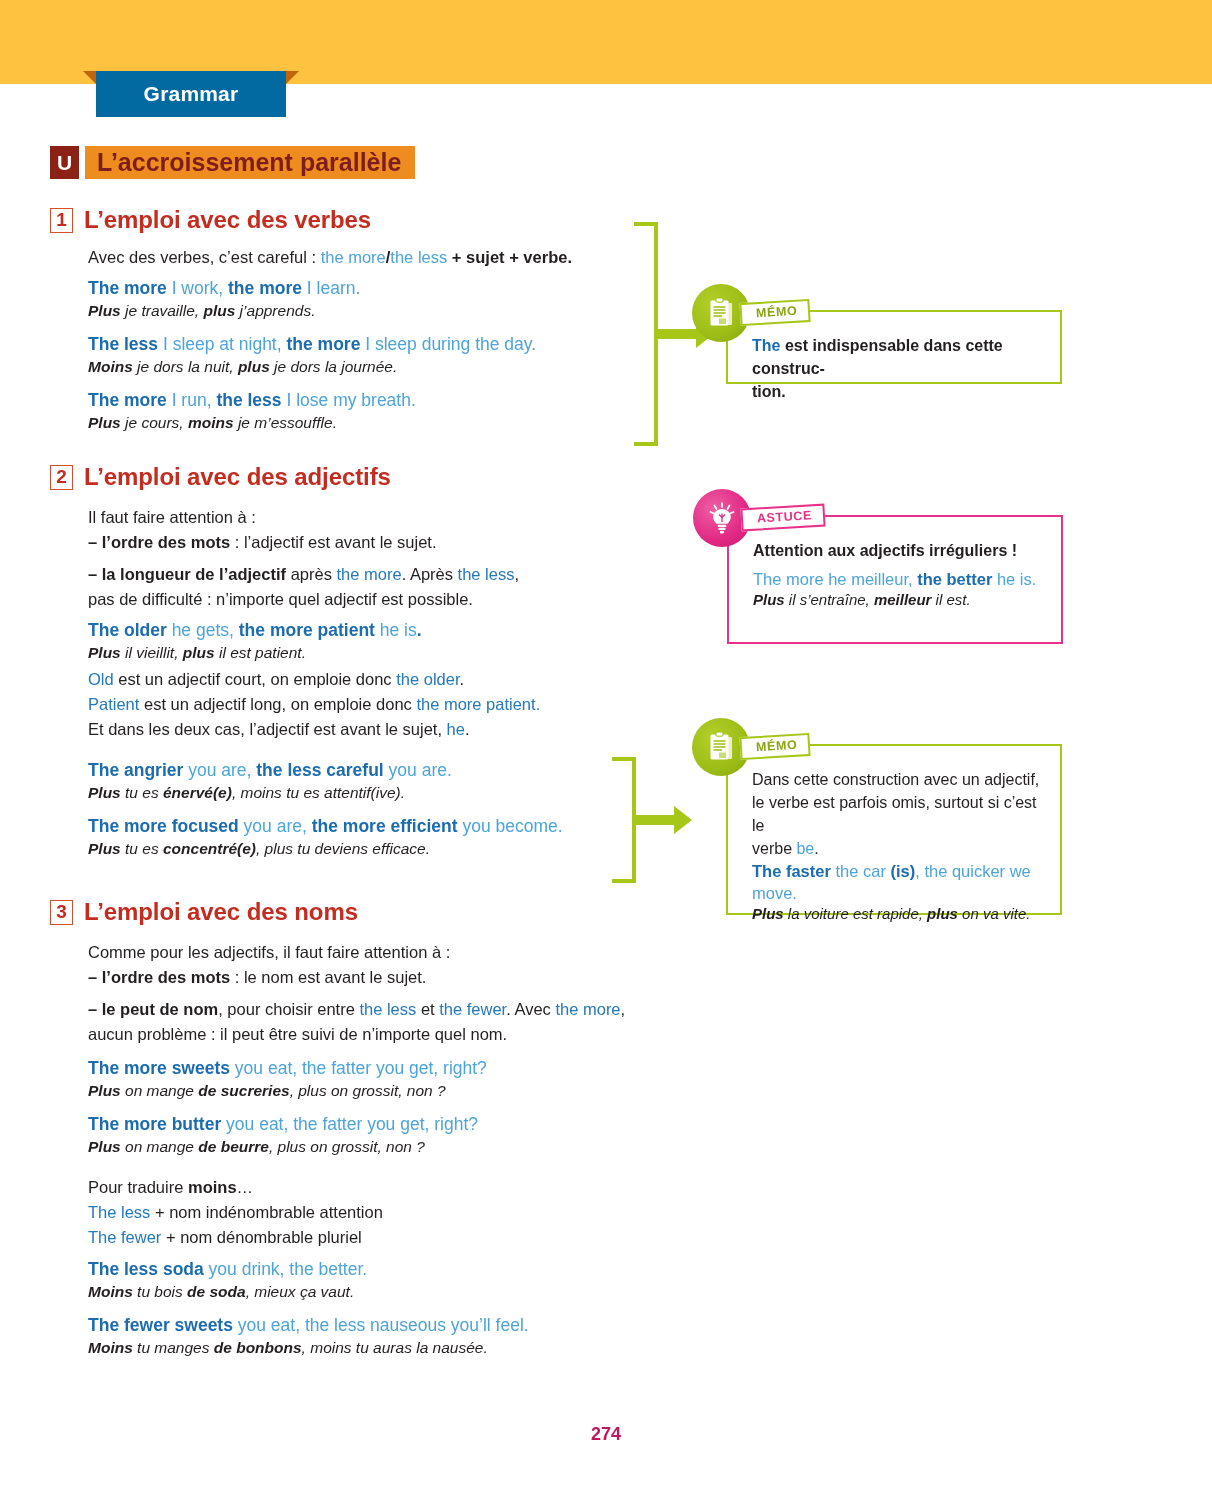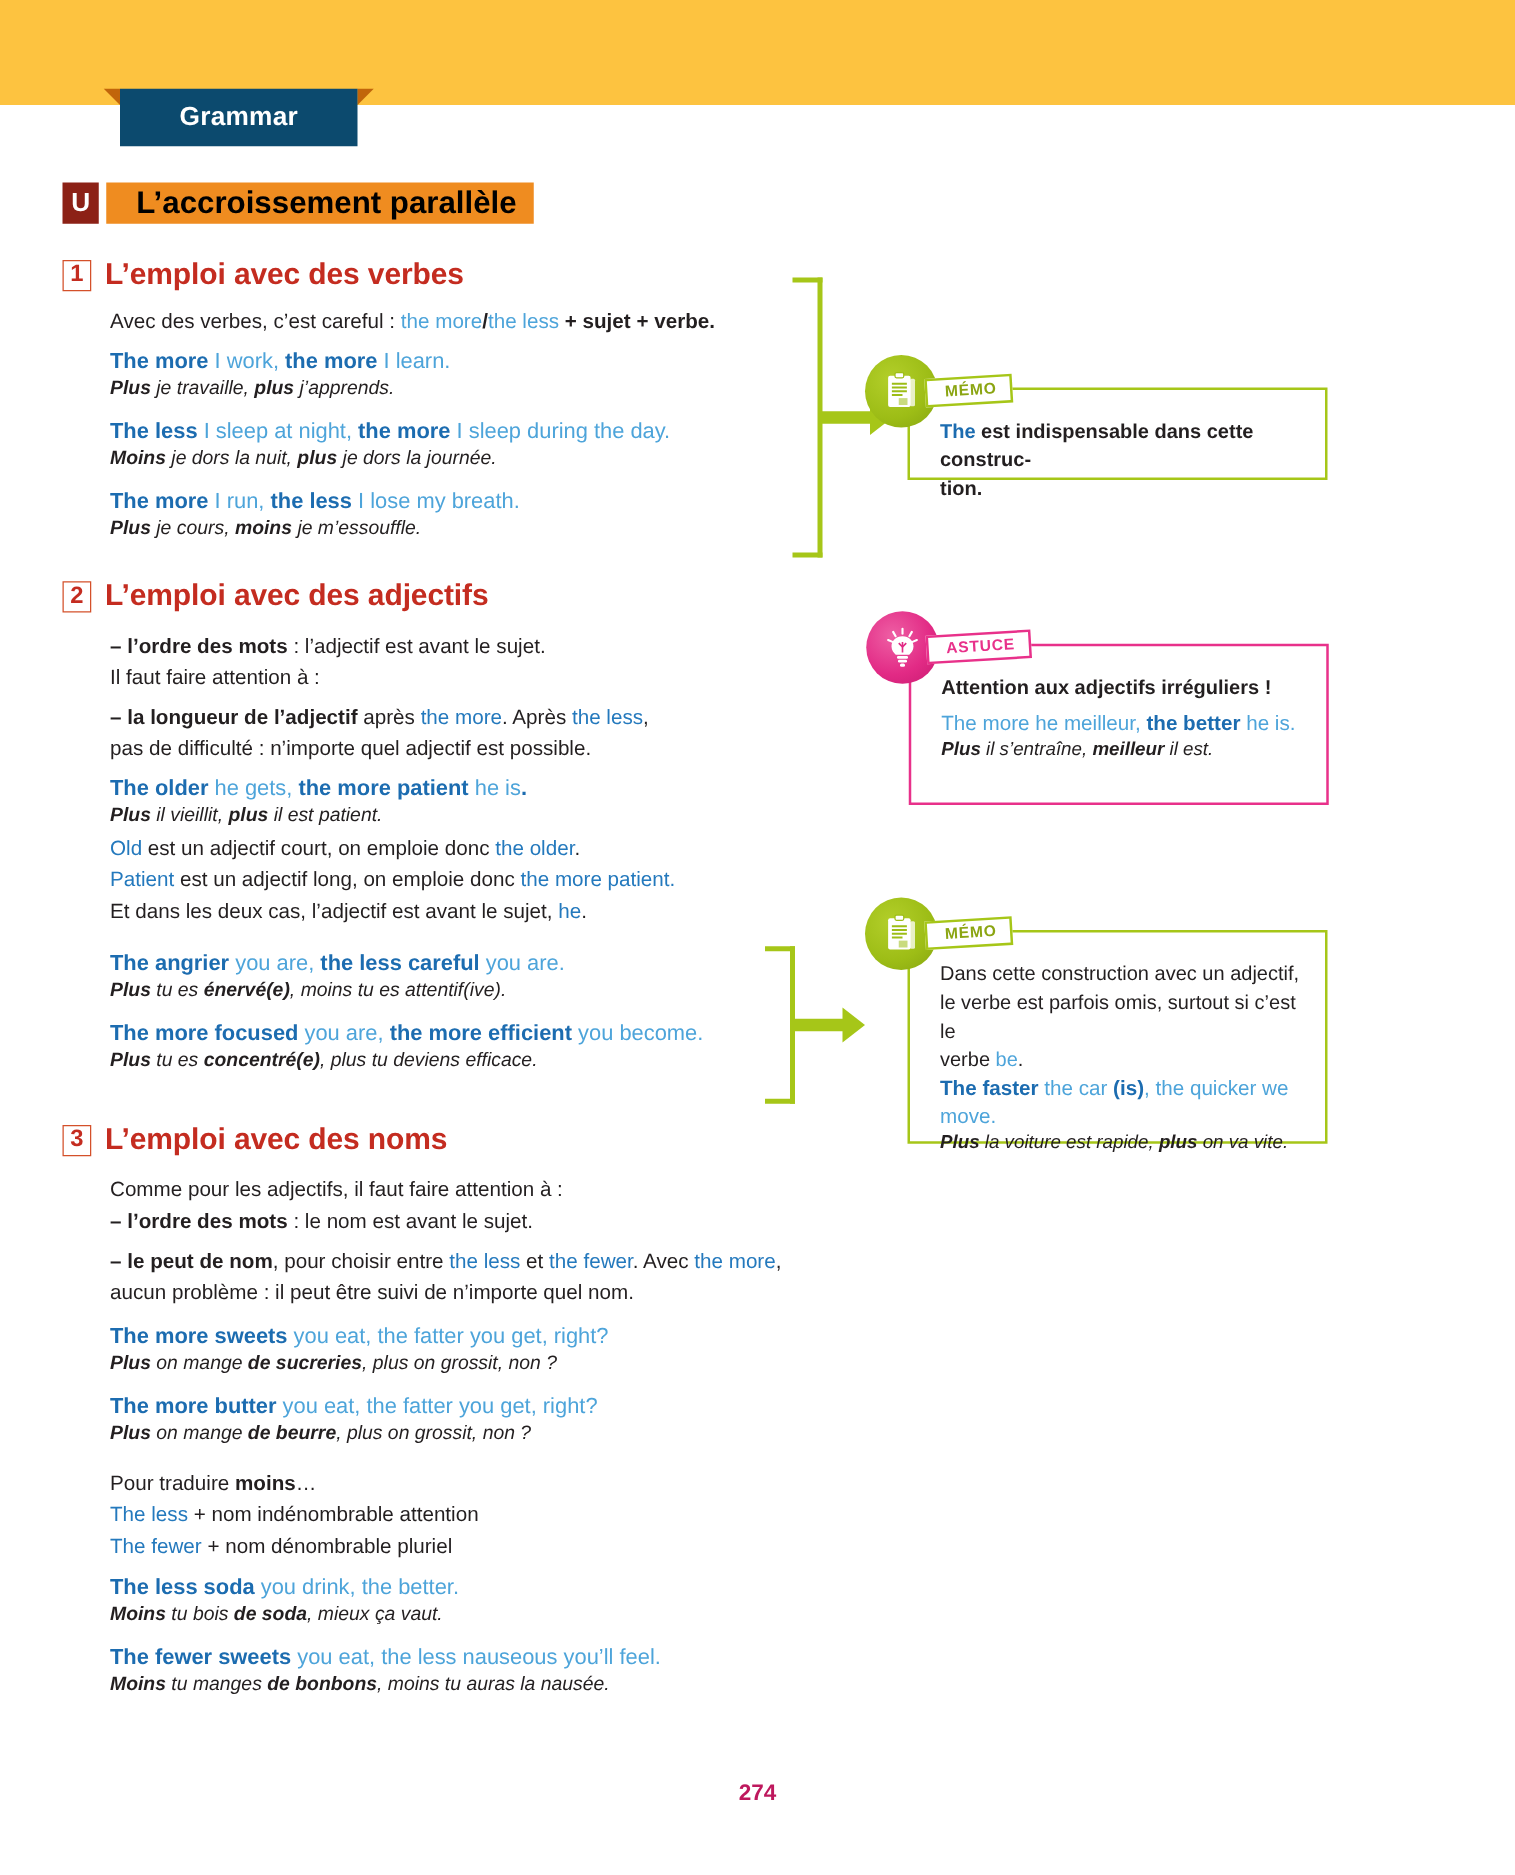--- a/index.html
+++ b/index.html
@@ -23,21 +23,21 @@
     width: 1212px;
     height: 84px;
     background: #fdc340;
   }
   .ribbon {
     position: absolute;
     left: 96px;
     top: 71px;
     width: 190px;
     height: 46px;
-    background: #0c4a6e;
+    background: #0369a1;
     z-index: 3;
   }
   .ribbon-label {
     position: absolute;
     left: 0; right: 0;
     top: 50%;
     transform: translateY(-50%);
     text-align: center;
     color: #ffffff;
     font-size: 21px;
@@ -77,26 +77,26 @@
     color: #ffffff;
     font-size: 21px;
     font-weight: bold;
     display: flex;
     align-items: center;
     justify-content: center;
   }
   .unit-title-bar {
     margin-left: 6px;
     background: #ef8c20;
-    color: #000000;
+    color: #7f1d1d;
     font-size: 25px;
     font-weight: bold;
     display: flex;
     align-items: center;
-    padding: 0 14px 0 24px;
+    padding: 0 14px 0 12px;
   }
 
   
   .sec-head {
     position: absolute;
     display: flex;
     align-items: center;
     gap: 11px;
   }
   .sec-num {
@@ -337,24 +337,24 @@
     <p><b>tion.</b></p>
   </div>
 </div>
 
 <div class="sec-head" style="left:50px; top:463px;">
   <div class="sec-num">2</div>
   <div class="sec-title">L’emploi avec des adjectifs</div>
 </div>
 
 <div class="txt" style="left:88px; top:505px; width:520px;">
+  <p><span>Il faut faire attention à :</span></p>
   <p>
     <b>– l’ordre des mots</b><span> : l’adjectif est avant le sujet.</span>
   </p>
-  <p><span>Il faut faire attention à :</span></p>
   <p style="margin-top:7px;">
     <b>– la longueur de l’adjectif</b><span> après </span><span class="blue-m">the more</span><span>. Après </span><span class="blue-m">the less</span><span>,</span>
   </p>
   <p><span>pas de difficulté : n’importe quel adjectif est possible.</span></p>
   <p class="eng" style="margin-top:6px;">
     <span class="blue-d">The older</span><span class="blue-l"> he gets, </span><span class="blue-d">the more patient</span><span class="blue-l"> he is</span><span class="blue-d">.</span>
   </p>
   <p class="fr">
     <b>Plus</b><span> il vieillit, </span><b>plus</b><span> il est patient.</span>
   </p>

